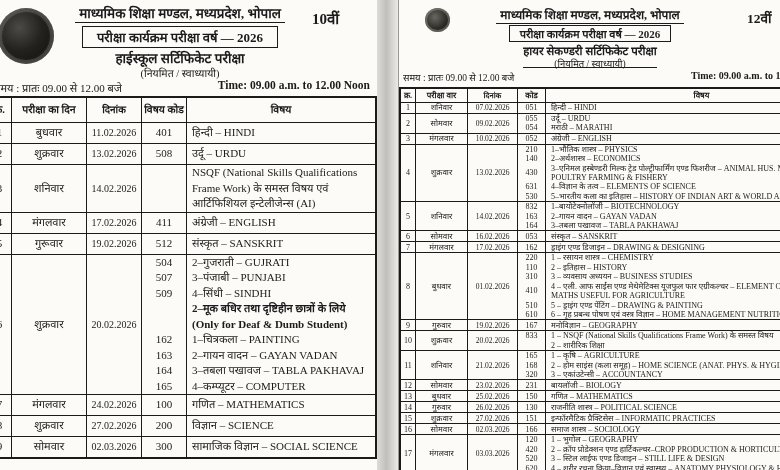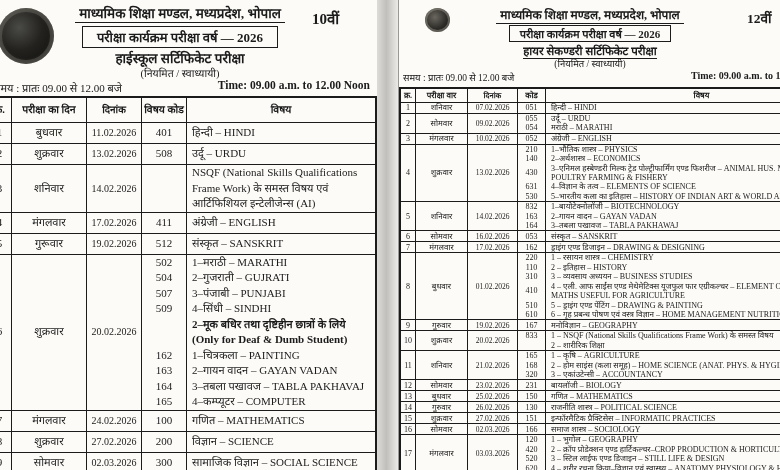--- a/index.html
+++ b/index.html
@@ -30,21 +30,21 @@
     box-shadow:inset 0 0 0 2px rgba(200,195,180,.35);
   }
 
   
   .org-line { position:absolute; text-align:center; font-weight:bold; }
   .org-line span { border-bottom:1.6px solid #1b1b1b; padding:0 4px 1px 4px; }
   .class-badge { position:absolute; font-weight:bold; }
   .prog-box-wrap { position:absolute; text-align:center; }
   .prog-box-wrap span { display:inline-block; border:1.6px solid #1b1b1b; padding:1px 14px; font-weight:bold; }
   .exam-name { position:absolute; text-align:center; font-weight:bold; }
-  .exam-name.u span { border-bottom:1.4px solid #1b1b1b; padding-bottom:1px;text-align:right; }
+  .exam-name.u span { border-bottom:1.4px solid #1b1b1b; padding-bottom:10px;text-align:right; }
   .exam-mode { position:absolute; text-align:center; }
   .time-hi { position:absolute; font-weight:normal; white-space:nowrap; }
   .time-en { position:absolute; font-weight:bold; white-space:nowrap; }
 
   
   #left-page .org-line   { top:4px;  left:28px; width:304px; font-size:13.5px; }
   #left-page .class-badge{ top:8px;  left:312px; font-size:15px; }
   #left-page .prog-box-wrap { top:26px; left:28px; width:304px; font-size:13px; }
   #left-page .exam-name  { top:49px; left:28px; width:304px; font-size:13.5px; }
   #left-page .exam-mode  { top:66px; left:28px; width:304px; font-size:10.5px; }
@@ -168,24 +168,20 @@
               <span class="subj">संस्कृत – SANSKRIT</span>
             </div>
           </div>
         </div>
         <div class="trow">
           <div class="c sr">6</div>
           <div class="c day">शुक्रवार</div>
           <div class="c date">20.02.2026</div>
           <div class="entries">
             <div class="entry">
-              <span class="code">502</span>
-              <span class="subj">1–मराठी – MARATHI</span>
-            </div>
-            <div class="entry">
               <span class="code">504</span>
               <span class="subj">2–गुजराती – GUJRATI</span>
             </div>
             <div class="entry">
               <span class="code">507</span>
               <span class="subj">3–पंजाबी – PUNJABI</span>
             </div>
             <div class="entry">
               <span class="code">509</span>
               <span class="subj">4–सिंधी – SINDHI</span>

